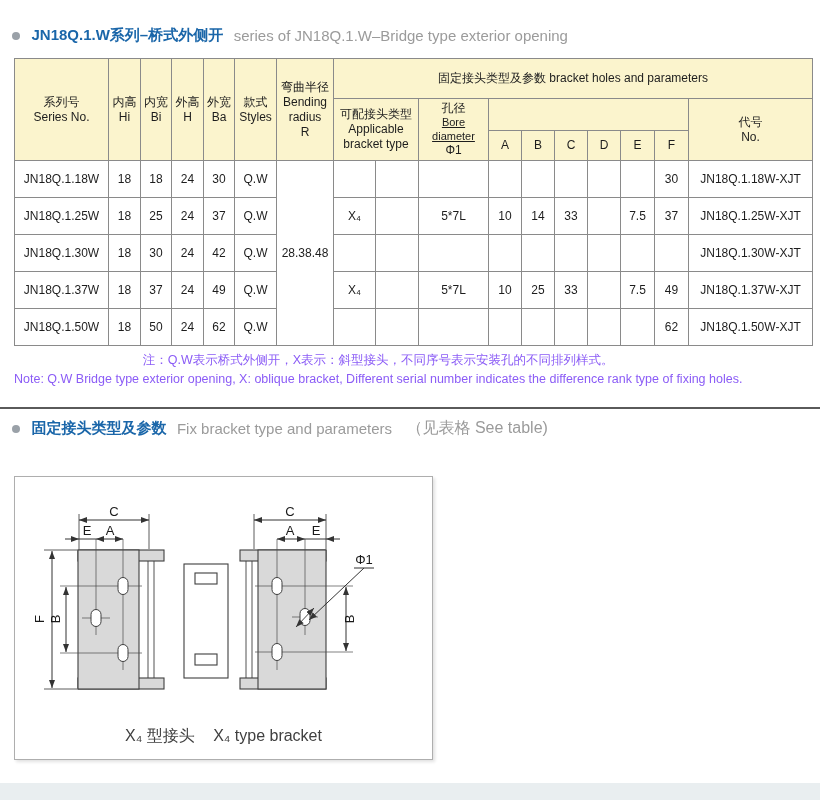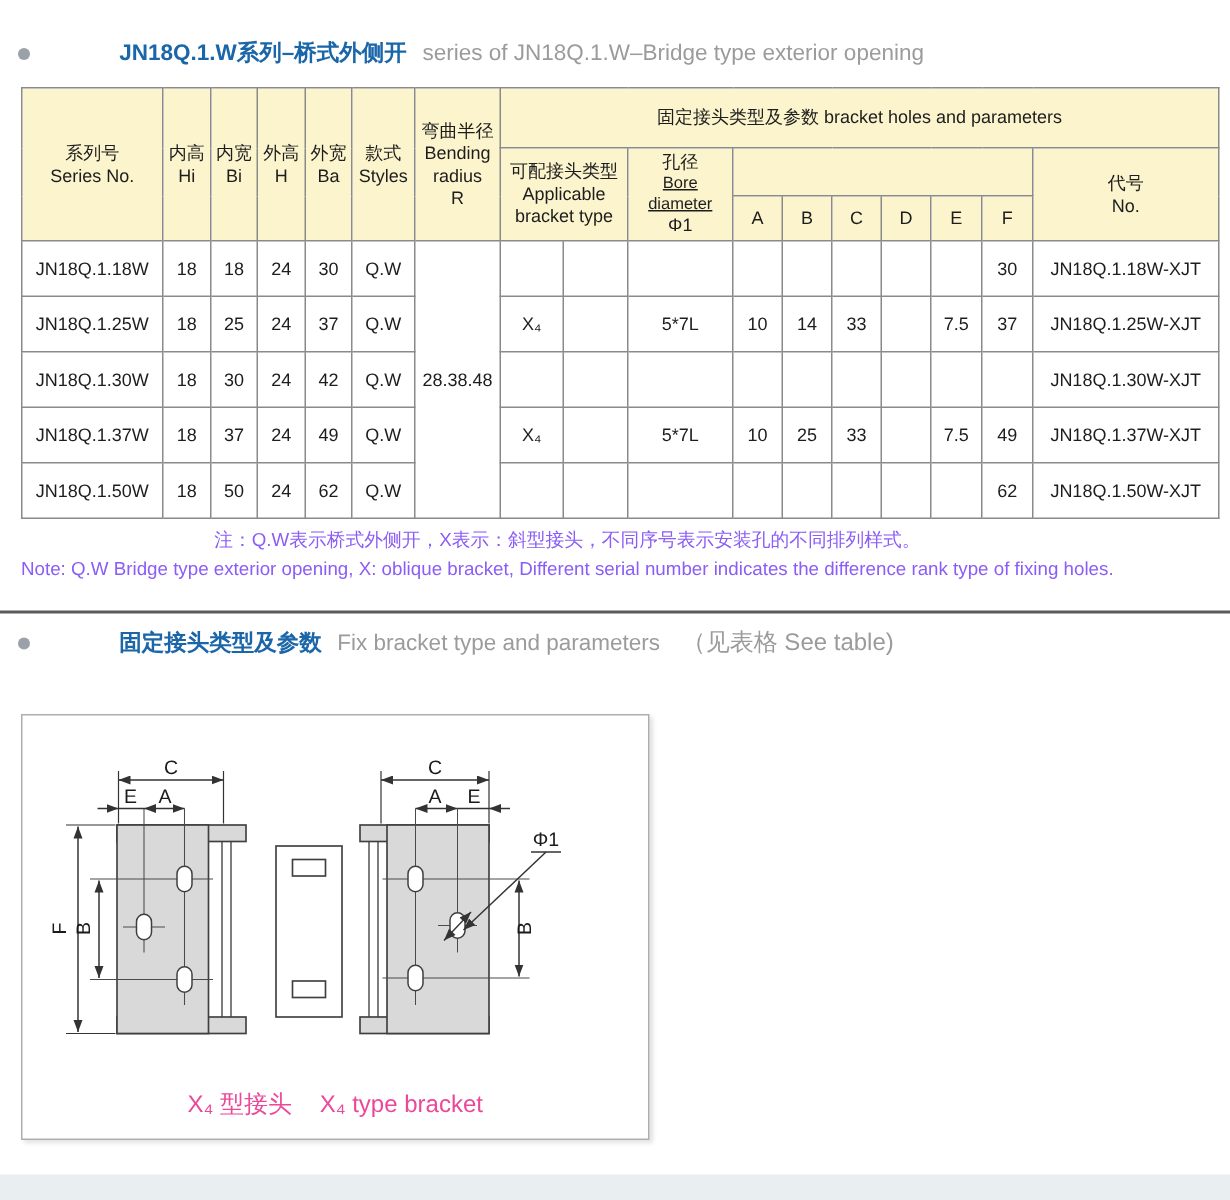--- a/index.html
+++ b/index.html
@@ -6,21 +6,21 @@
   body{
     width:820px;height:800px;background:#ffffff;
     font-family:"Liberation Sans","DejaVu Sans",sans-serif;
     position:relative;overflow:hidden;color:#222;
   }
   .bullet{
     display:inline-block;width:8px;height:8px;border-radius:50%;
     background:#9aa1a8;margin-right:7px;vertical-align:middle;
   }
   .sec-title{position:absolute;left:12px;white-space:nowrap;}
-  .sec-title .zh{color:#1a66a9;font-weight:bold;font-size:15px;vertical-align:middle;margin-left:48px;}
+  .sec-title .zh{color:#1a66a9;font-weight:bold;font-size:15px;vertical-align:middle;}
   .sec-title .en{color:#9b9b9b;font-size:15px;vertical-align:middle;margin-left:6px;}
   .sec-title .small{color:#9b9b9b;font-size:16px;vertical-align:middle;margin-left:10px;}
   #title1{top:26px;}
   #title2{top:418px;}
 
   table.spec{
     position:absolute;left:14px;top:58px;width:798px;
     border-collapse:collapse;table-layout:fixed;
     font-size:12px;color:#1d1d1d;
   }
@@ -41,21 +41,21 @@
   .divider{position:absolute;left:0;top:407px;width:820px;height:2px;background:#5a5a5a;}
 
   .diagram-box{
     position:absolute;left:14px;top:476px;width:419px;height:284px;
     background:#fff;border:1px solid #aeaeae;box-shadow:2px 2px 3px #e2e2e2;
     box-sizing:border-box;
   }
   .diagram-box svg{display:block;}
   .caption{
     position:absolute;left:0;bottom:12px;width:100%;text-align:center;
-    font-size:16px;color:#ec4899;white-space:nowrap;
+    font-size:16px;color:#404040;white-space:nowrap;
   }
   .caption .en{margin-left:14px;}
   .bottom-band{position:absolute;left:0;top:783px;width:820px;height:17px;background:#e9eef0;}
 </style>
 </head>
 <body>
 
 <div class="sec-title" id="title1">
   <span class="bullet"></span>
   <span class="zh">JN18Q.1.W系列–桥式外侧开</span>

